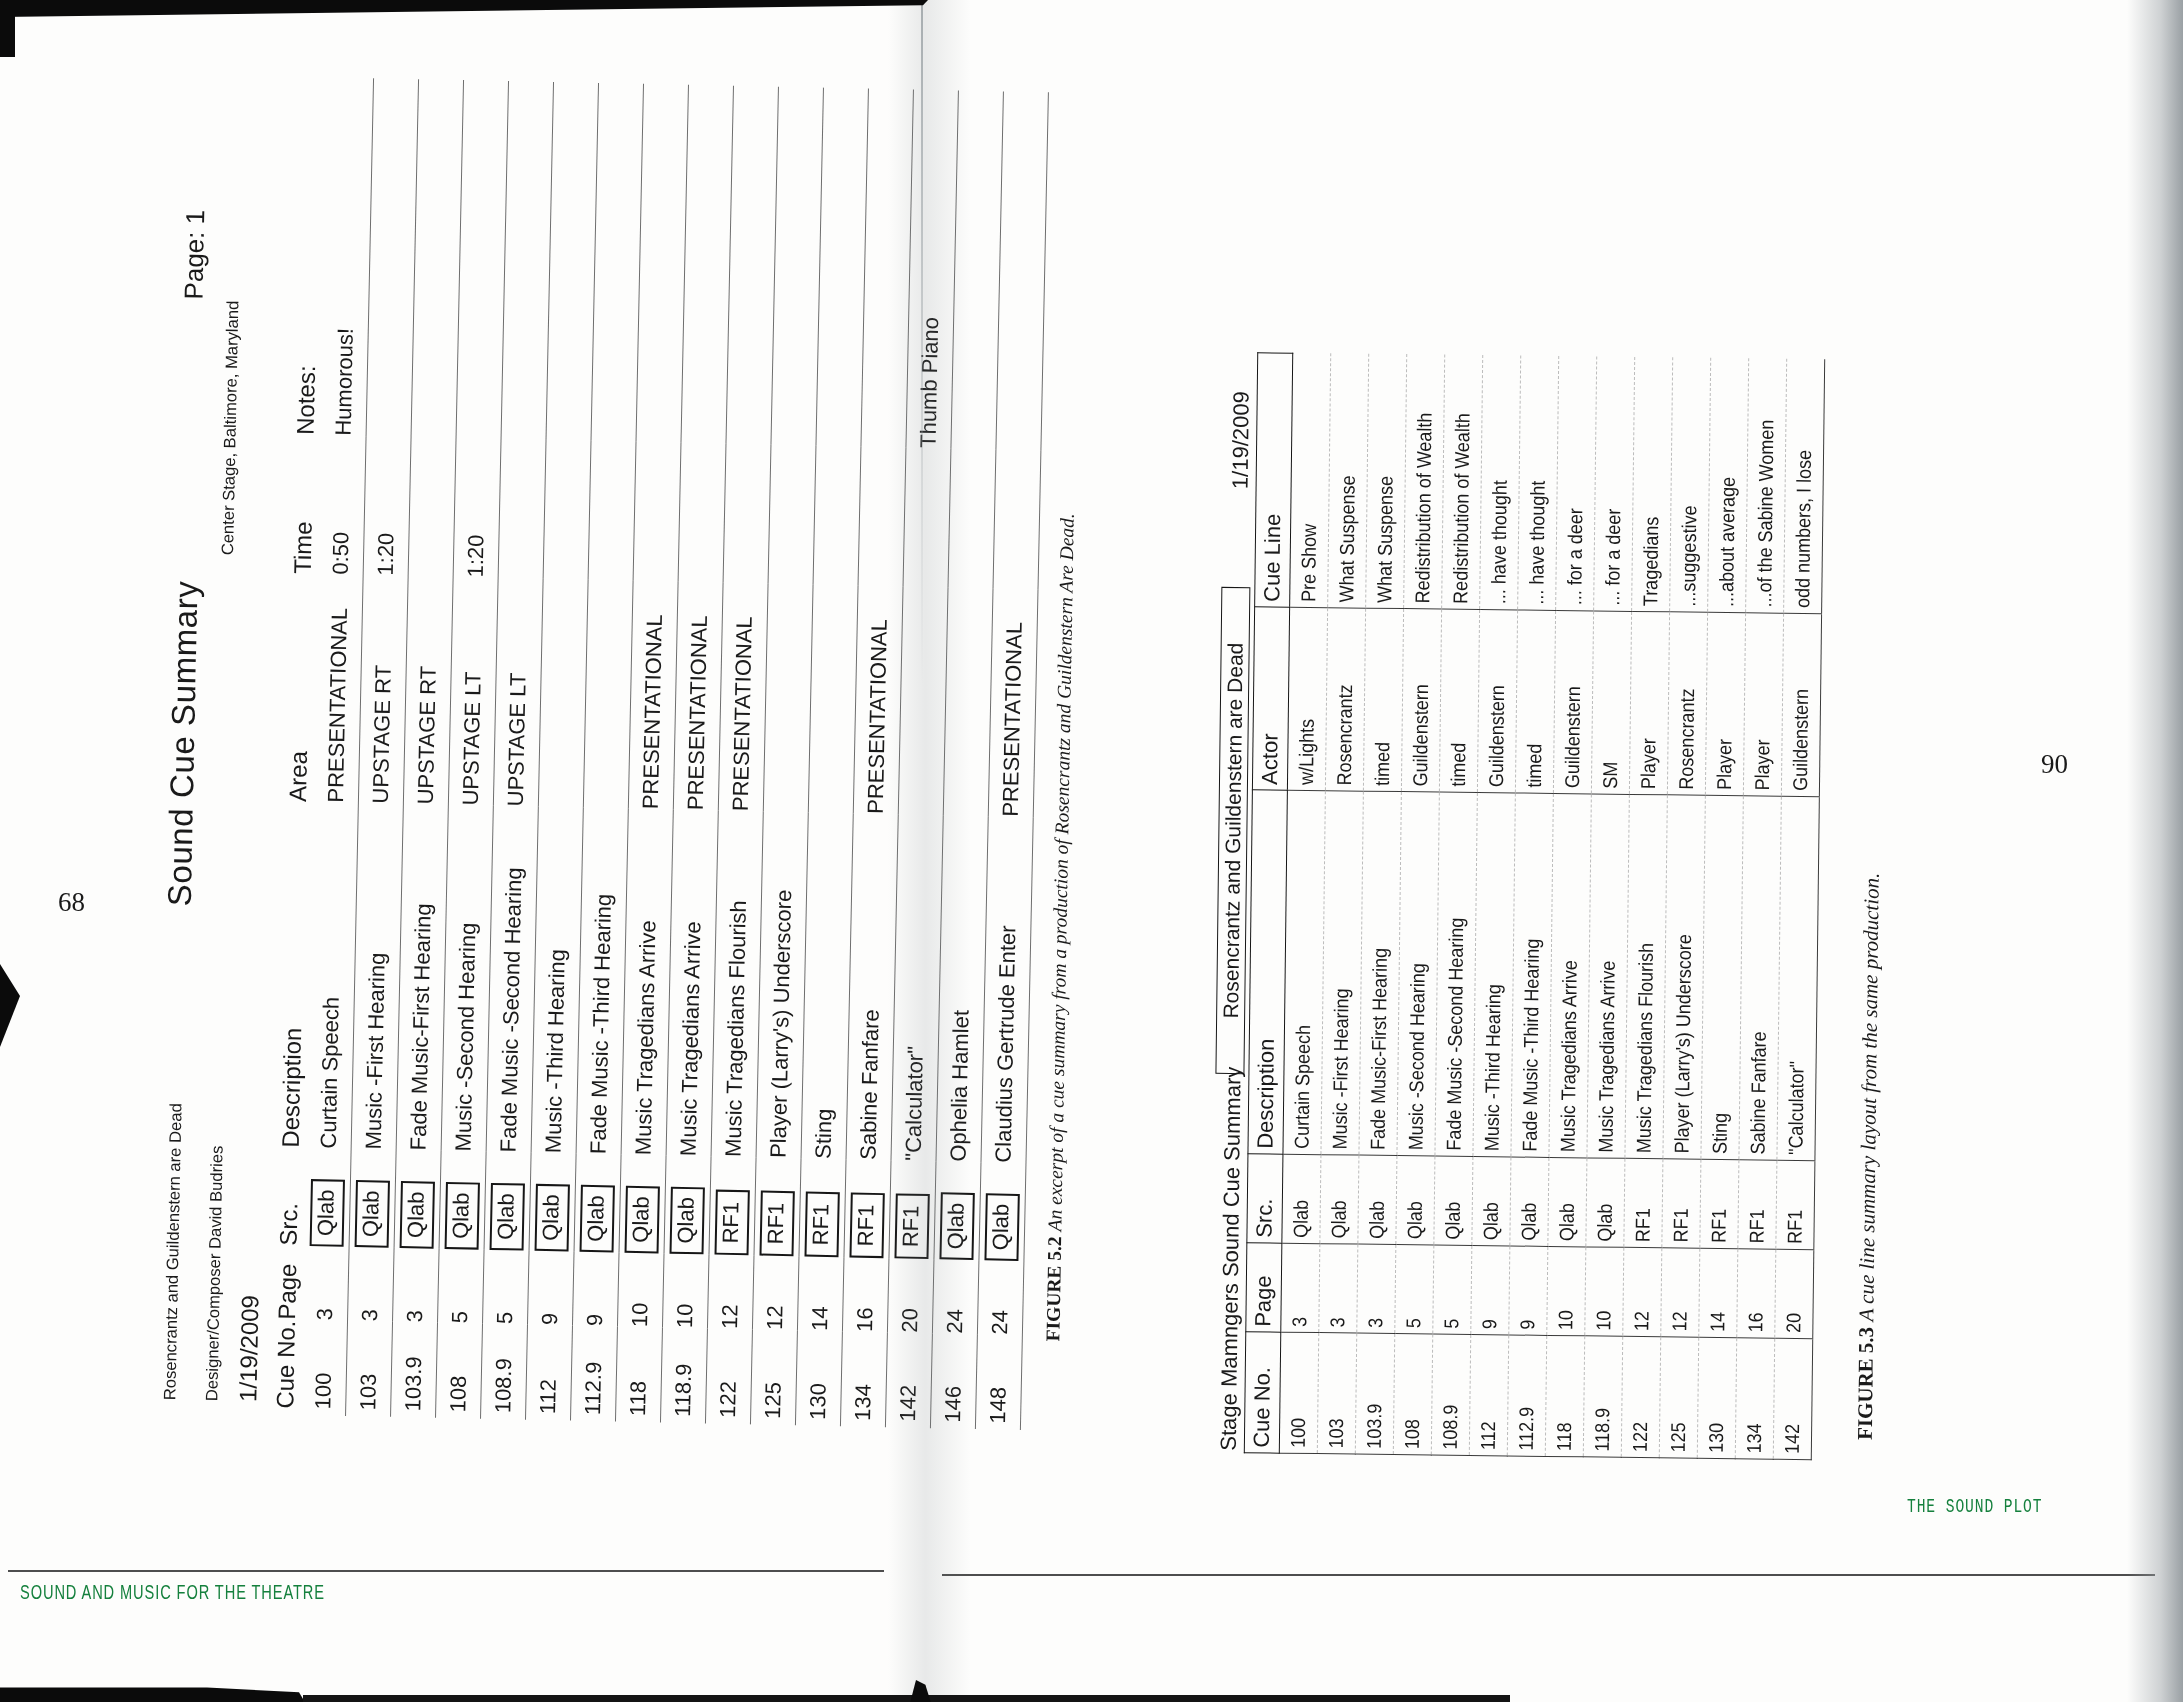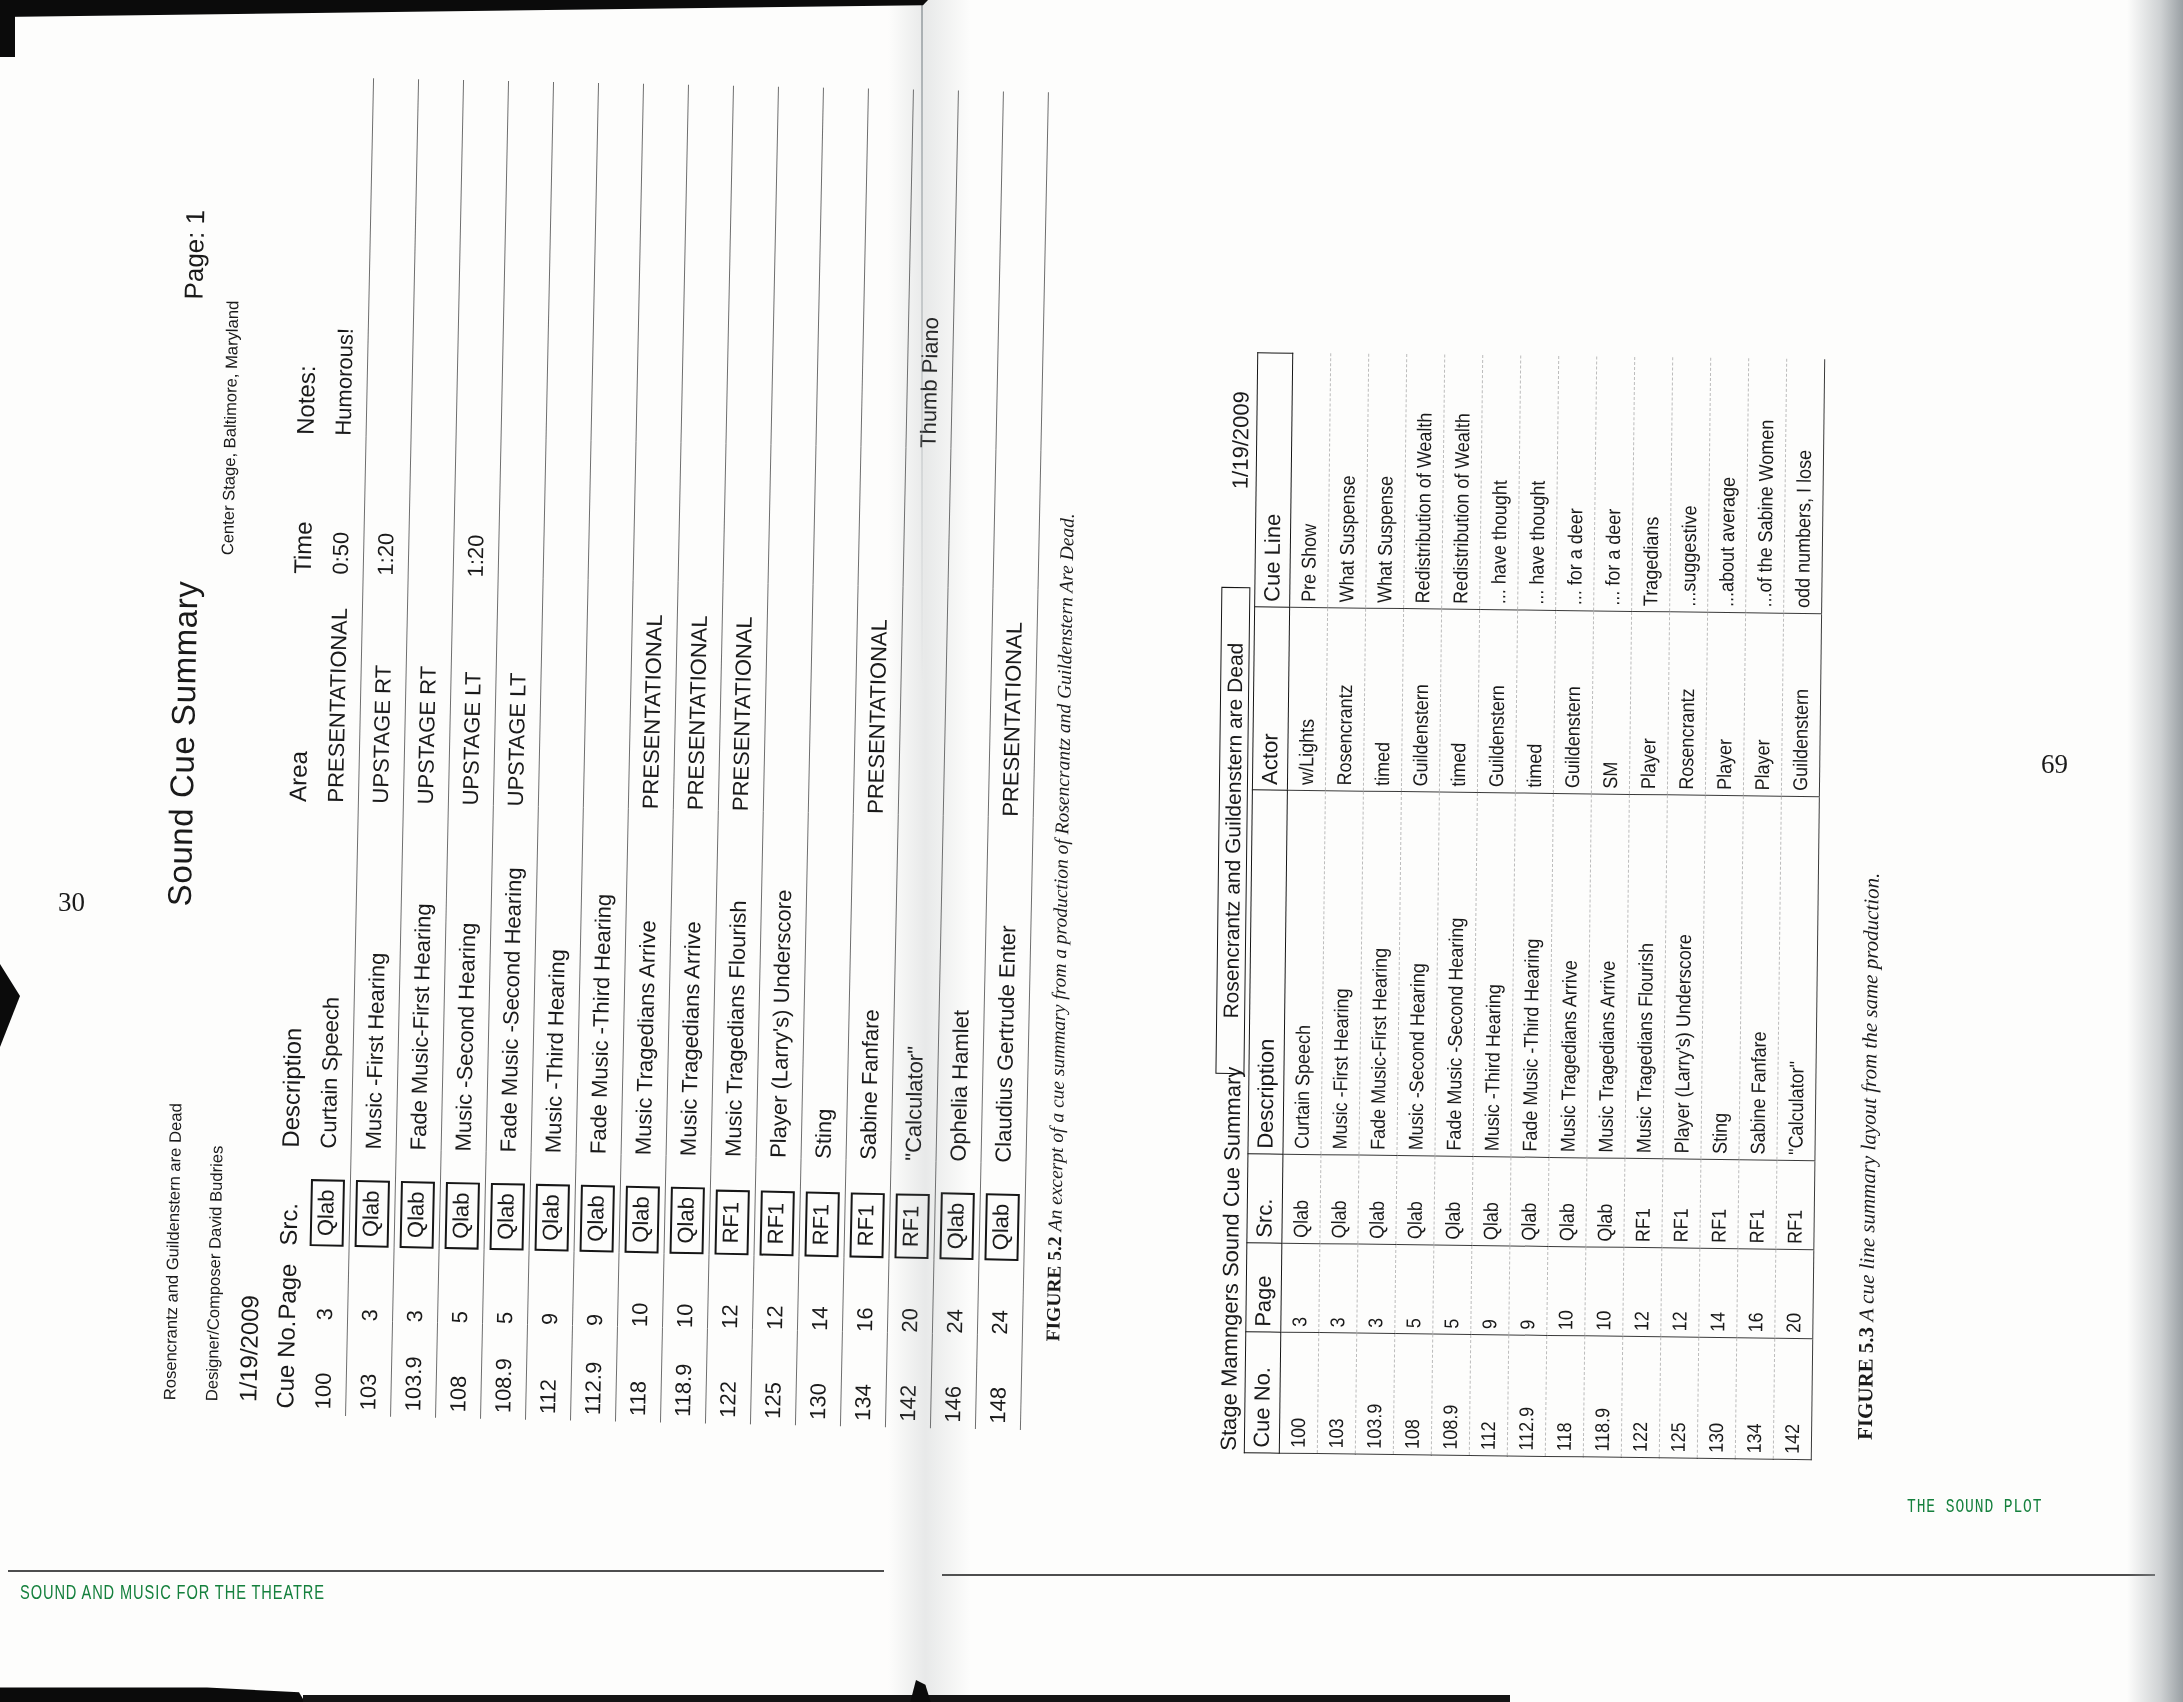--- a/index.html
+++ b/index.html
@@ -264,21 +264,21 @@
         </tbody>
     </table>
   </div>
 
   <div class="rot caption" id="cap52">
     <span class="figlabel">FIGURE 5.2</span>
     <span> </span>
     <span class="figtext">An excerpt of a cue summary from a production of Rosencrantz and Guildenstern Are Dead.</span>
   </div>
 
-  <div class="folio" id="folio-left">30</div>
+  <div class="folio" id="folio-left">68</div>
   <div class="footrule" id="rule-left"></div>
   <div class="foottext" id="foot-left">
     <span>SOUND AND MUSIC FOR THE THEATRE</span>
   </div>
 
   <div class="rot" id="fig53">
     <div class="hdrblock2">
       <span class="abs s-title">Stage Mamngers Sound Cue Summary</span>
       <span class="abs s-showbox">Rosencrantz and Guildenstern are Dead</span>
       <span class="abs s-date">1/19/2009</span>
@@ -418,21 +418,21 @@
         </tbody>
     </table>
   </div>
 
   <div class="rot caption" id="cap53">
     <span class="figlabel">FIGURE 5.3</span>
     <span> </span>
     <span class="figtext">A cue line summary layout from the same production.</span>
   </div>
 
-  <div class="folio" id="folio-right">69</div>
+  <div class="folio" id="folio-right">90</div>
   <div class="footrule" id="rule-right"></div>
   <div class="foottext" id="foot-right">
     <span>THE SOUND PLOT</span>
   </div>
 
   <div id="gutter"></div>
   <div id="copyedge"></div>
   <div id="pageedge"></div>
   <div class="art" id="art-topbar"></div>
   <div class="art" id="art-topleft"></div>

